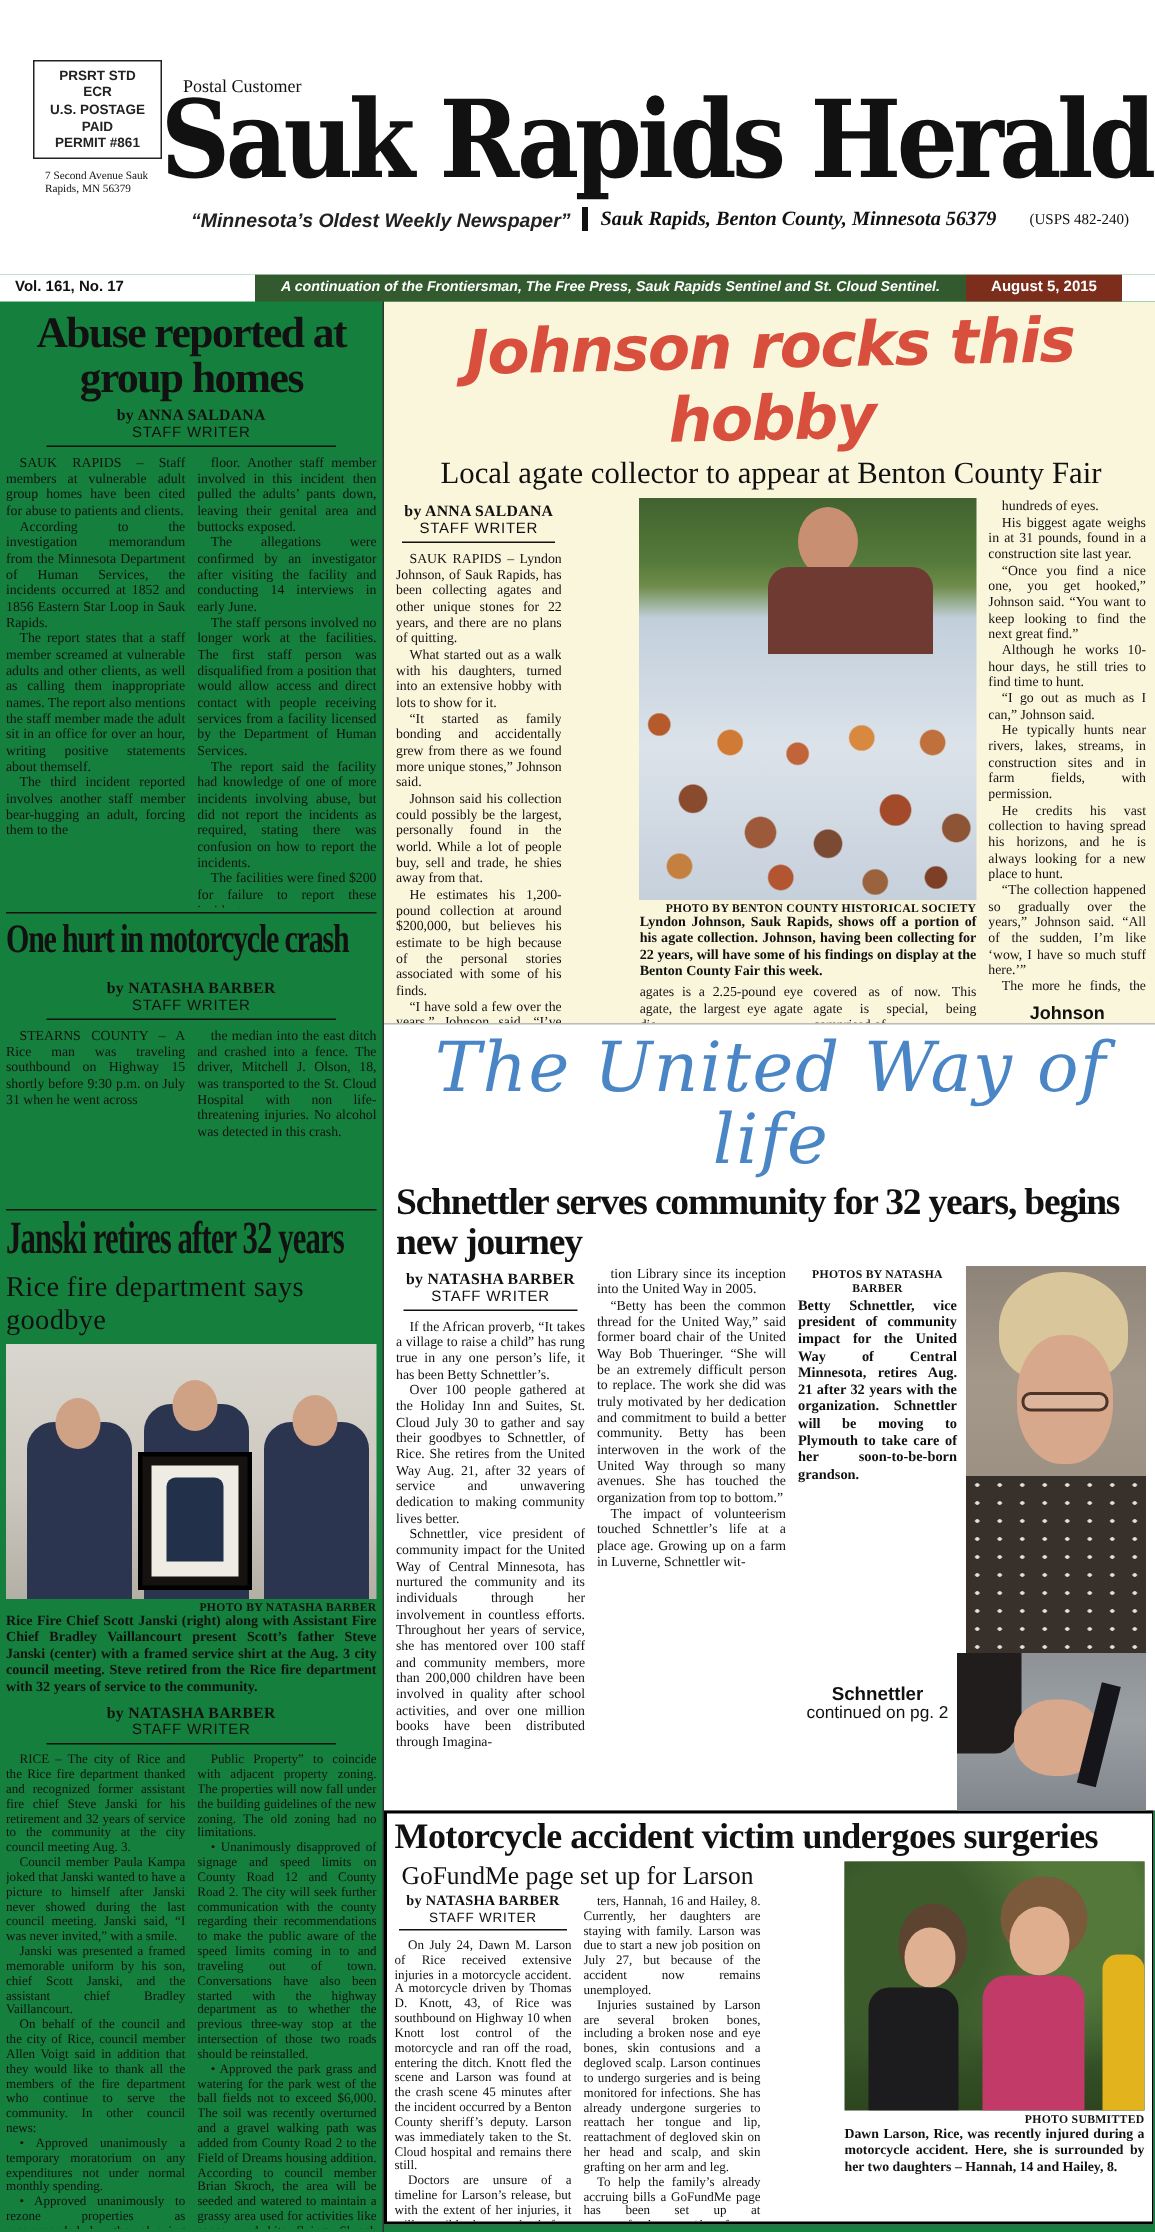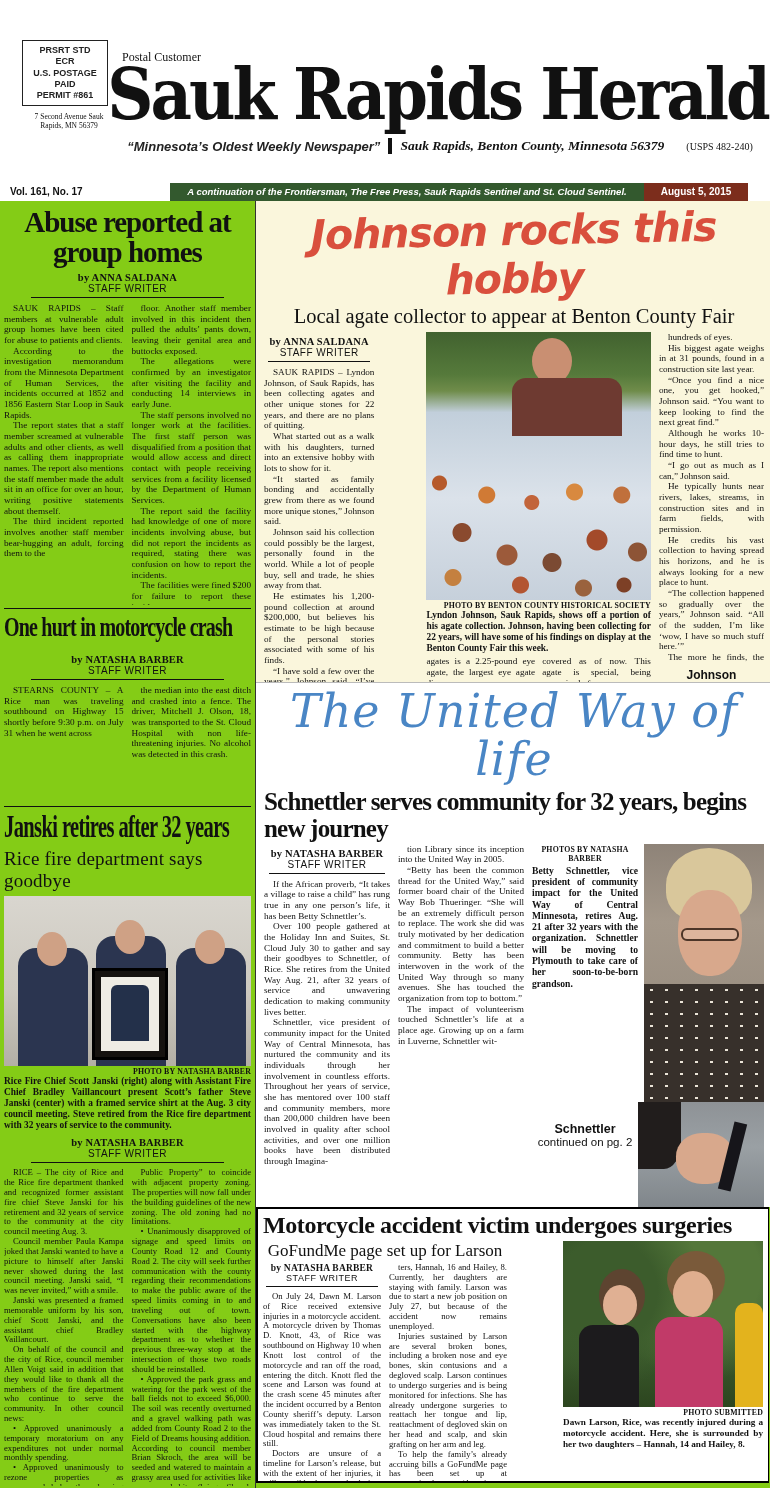--- a/index.html
+++ b/index.html
@@ -1,23 +1,23 @@
 <!DOCTYPE html>
 <html><head>
 <meta charset="utf-8">
 <style>
   * { box-sizing: border-box; margin: 0; padding: 0; }
   body { width: 770px; height: 1488px; background: #fff; font-family: "Liberation Serif", serif; color: #111; overflow: hidden; }
-  .page { position: relative; width: 770px; height: 1488px; background: #84cc16; overflow: hidden; }
+  .page { position: relative; width: 770px; height: 1488px; background: #15803d; overflow: hidden; }
 
   
   .header { position: relative; height: 183px; background: #fff; }
   .postal-box { position: absolute; left: 22px; top: 40px; width: 86px; border: 1.5px solid #222; padding: 4px 2px; text-align: center; font: bold 9px/1.25 "Liberation Sans", sans-serif; color: #222; }
   .postal-customer { position: absolute; left: 122px; top: 50px; font: 12px "Liberation Serif", serif; }
-  .return-address { position: absolute; left: 30px; top: 112px; width: 78px; text-align: center; font: 7.5px/1.25 "Liberation Serif", serif; }
+  .return-address { position: absolute; left: 30px; top: 112px; width: 78px; text-align: left; font: 7.5px/1.25 "Liberation Serif", serif; }
   .masthead-title { position: absolute; left: 105px; right: 0; top: 52px; text-align: center; font-family: "DejaVu Serif", serif; font-weight: bold; font-size: 64px; letter-spacing: -3px; transform: scaleY(1.12); transform-origin: top center; white-space: nowrap; }
   .tagline-row { position: absolute; left: 110px; right: 0; top: 138px; display: flex; justify-content: center; align-items: center; gap: 8px; }
   .tagline { font: bold italic 13px "Liberation Sans", sans-serif; color: #222; }
   .tagline-sep { width: 4px; height: 16px; background: #111; }
   .location { font: bold italic 13.5px "Liberation Serif", serif; }
   .usps { font: 10px "Liberation Serif", serif; margin-left: 14px; }
 
   
   .folio-bar { display: flex; height: 18px; align-items: stretch; }
   .folio-vol { width: 170px; background: #fff; color: #111; font: bold 10px/18px "Liberation Sans", sans-serif; padding-left: 10px; }

